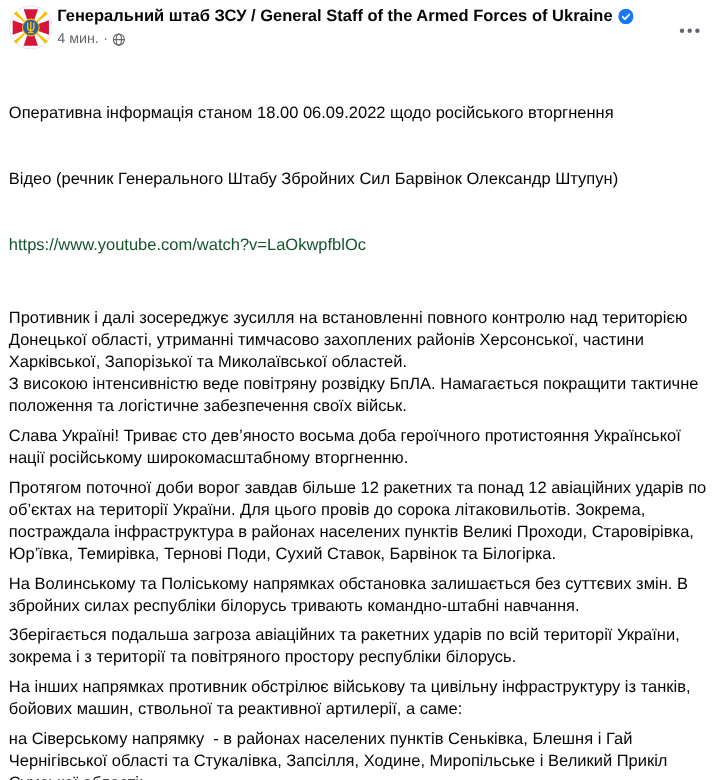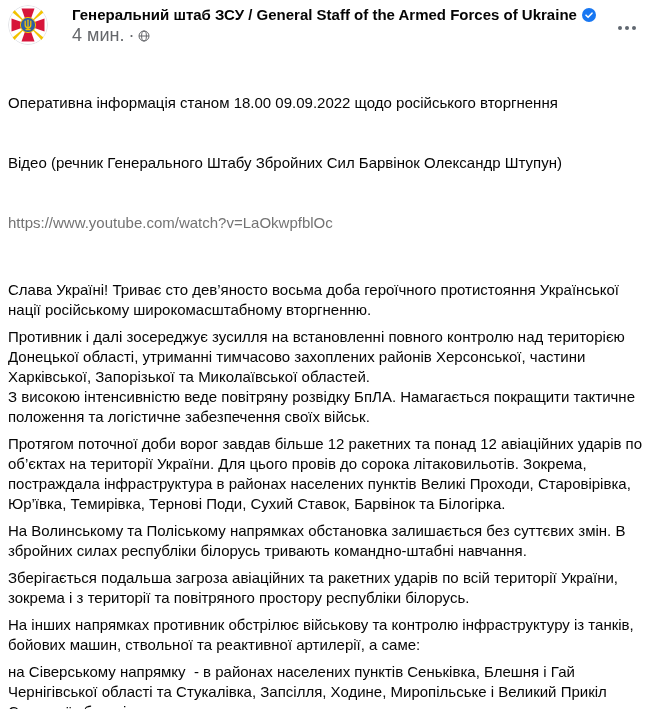--- a/index.html
+++ b/index.html
@@ -20,32 +20,32 @@
     padding: 5px 8px 2px 8px;
     position: relative;
   }
   .avatar {
     width: 40px; height: 40px;
     border-radius: 50%;
     flex: 0 0 40px;
     cursor: pointer;
     display: block;
   }
-  .header-info { margin-left: 24px; min-width: 0; text-align: center; }
+  .header-info { margin-left: 4px; min-width: 0; text-align: center; }
   .page-name-row {
     display: flex; align-items: center; gap: 5px;
     font-size: 15px; font-weight: 700; color: #050505;
     white-space: nowrap;
     line-height: 19px;
     cursor: pointer;
   }
   .verified-badge { width: 14px; height: 14px; flex: 0 0 14px; display: block; }
   .meta-row {
     display: flex; align-items: center; gap: 4px;
-    font-size: 18px; color: #65676b;
+    font-size: 13px; color: #65676b;
     margin-top: 3px; line-height: 16px;
   }
   .globe-icon { width: 12px; height: 12px; display: block; margin-top: 1px; }
   .menu-dots {
     position: absolute; right: 17px; top: 22px;
     display: flex; gap: 3px;
     padding: 4px; border-radius: 4px;
     cursor: pointer;
   }
   .menu-dots i {
@@ -60,21 +60,21 @@
     line-height: 20px;
     color: #050505;
   }
   .post-body p {
     margin: 0 0 7px 0;
     white-space: pre-wrap;
   }
   .intro-line { display: block; }
   a.video-link {
     display: block;
-    color: #737373;
+    color: #14532d;
     text-decoration: none;
     word-break: break-all;
     cursor: pointer;
   }
 </style>
 </head>
 <body>
 
 <div class="post-card">
 
@@ -127,38 +127,38 @@
 
     <div class="menu-dots" aria-label="More options">
       <i></i>
       <i></i>
       <i></i>
     </div>
   </div>
 
   <div class="post-body">
     <p>
-      <span class="intro-line">Оперативна інформація станом 18.00 09.09.2022 щодо російського вторгнення</span>
+      <span class="intro-line">Оперативна інформація станом 18.00 06.09.2022 щодо російського вторгнення</span>
       <span class="intro-line">Відео (речник Генерального Штабу Збройних Сил Барвінок Олександр Штупун)</span>
       <a class="video-link" href="#">https://www.youtube.com/watch?v=LaOkwpfblOc</a>
     </p>
 
     <div>
 
-        <p>Слава Україні! Триває сто дев’яносто восьма доба героїчного протистояння Української нації російському широкомасштабному вторгненню.</p>
-
         <p>Противник і далі зосереджує зусилля на встановленні повного контролю над територією Донецької області, утриманні тимчасово захоплених районів Херсонської, частини Харківської, Запорізької та Миколаївської областей.
 З високою інтенсивністю веде повітряну розвідку БпЛА. Намагається покращити тактичне положення та логістичне забезпечення своїх військ.</p>
+
+        <p>Слава Україні! Триває сто дев’яносто восьма доба героїчного протистояння Української нації російському широкомасштабному вторгненню.</p>
 
         <p>Протягом поточної доби ворог завдав більше 12 ракетних та понад 12 авіаційних ударів по об’єктах на території України. Для цього провів до сорока літаковильотів. Зокрема, постраждала інфраструктура в районах населених пунктів Великі Проходи, Старовірівка, Юр’ївка, Темирівка, Тернові Поди, Сухий Ставок, Барвінок та Білогірка.</p>
 
         <p>На Волинському та Поліському напрямках обстановка залишається без суттєвих змін. В збройних силах республіки білорусь тривають командно-штабні навчання.</p>
 
         <p>Зберігається подальша загроза авіаційних та ракетних ударів по всій території України, зокрема і з території та повітряного простору республіки білорусь.</p>
 
-        <p>На інших напрямках противник обстрілює військову та контролю інфраструктуру із танків, бойових машин, ствольної та реактивної артилерії, а саме:</p>
+        <p>На інших напрямках противник обстрілює військову та цивільну інфраструктуру із танків, бойових машин, ствольної та реактивної артилерії, а саме:</p>
 
         <p>на Сіверському напрямку  - в районах населених пунктів Сеньківка, Блешня і Гай Чернігівської області та Стукалівка, Запсілля, Ходине, Миропільське і Великий Прикіл Сумської області;</p>
 
       </div>
   </div>
 
 </div>
 
 </body></html>

